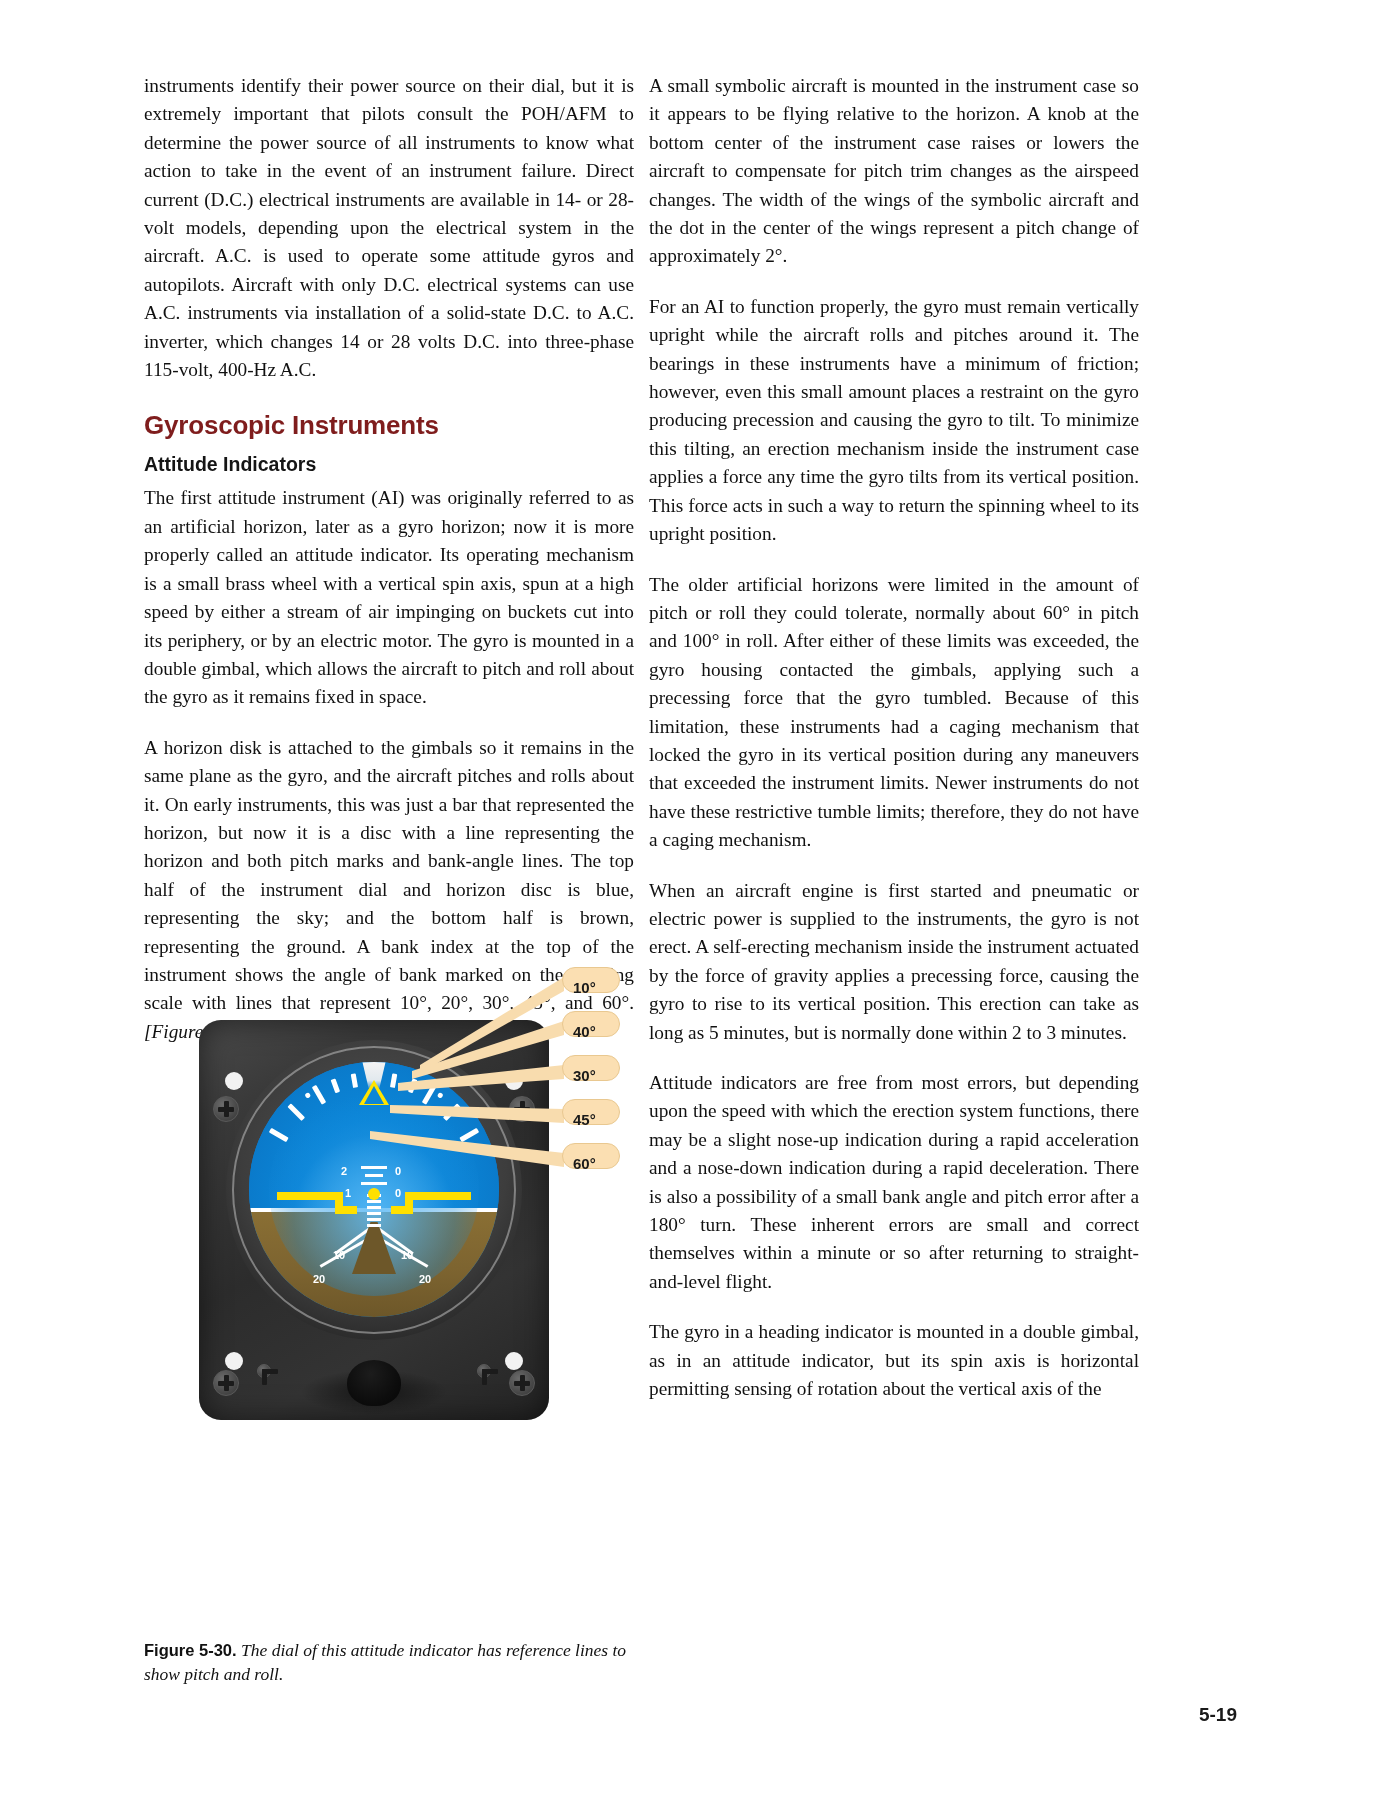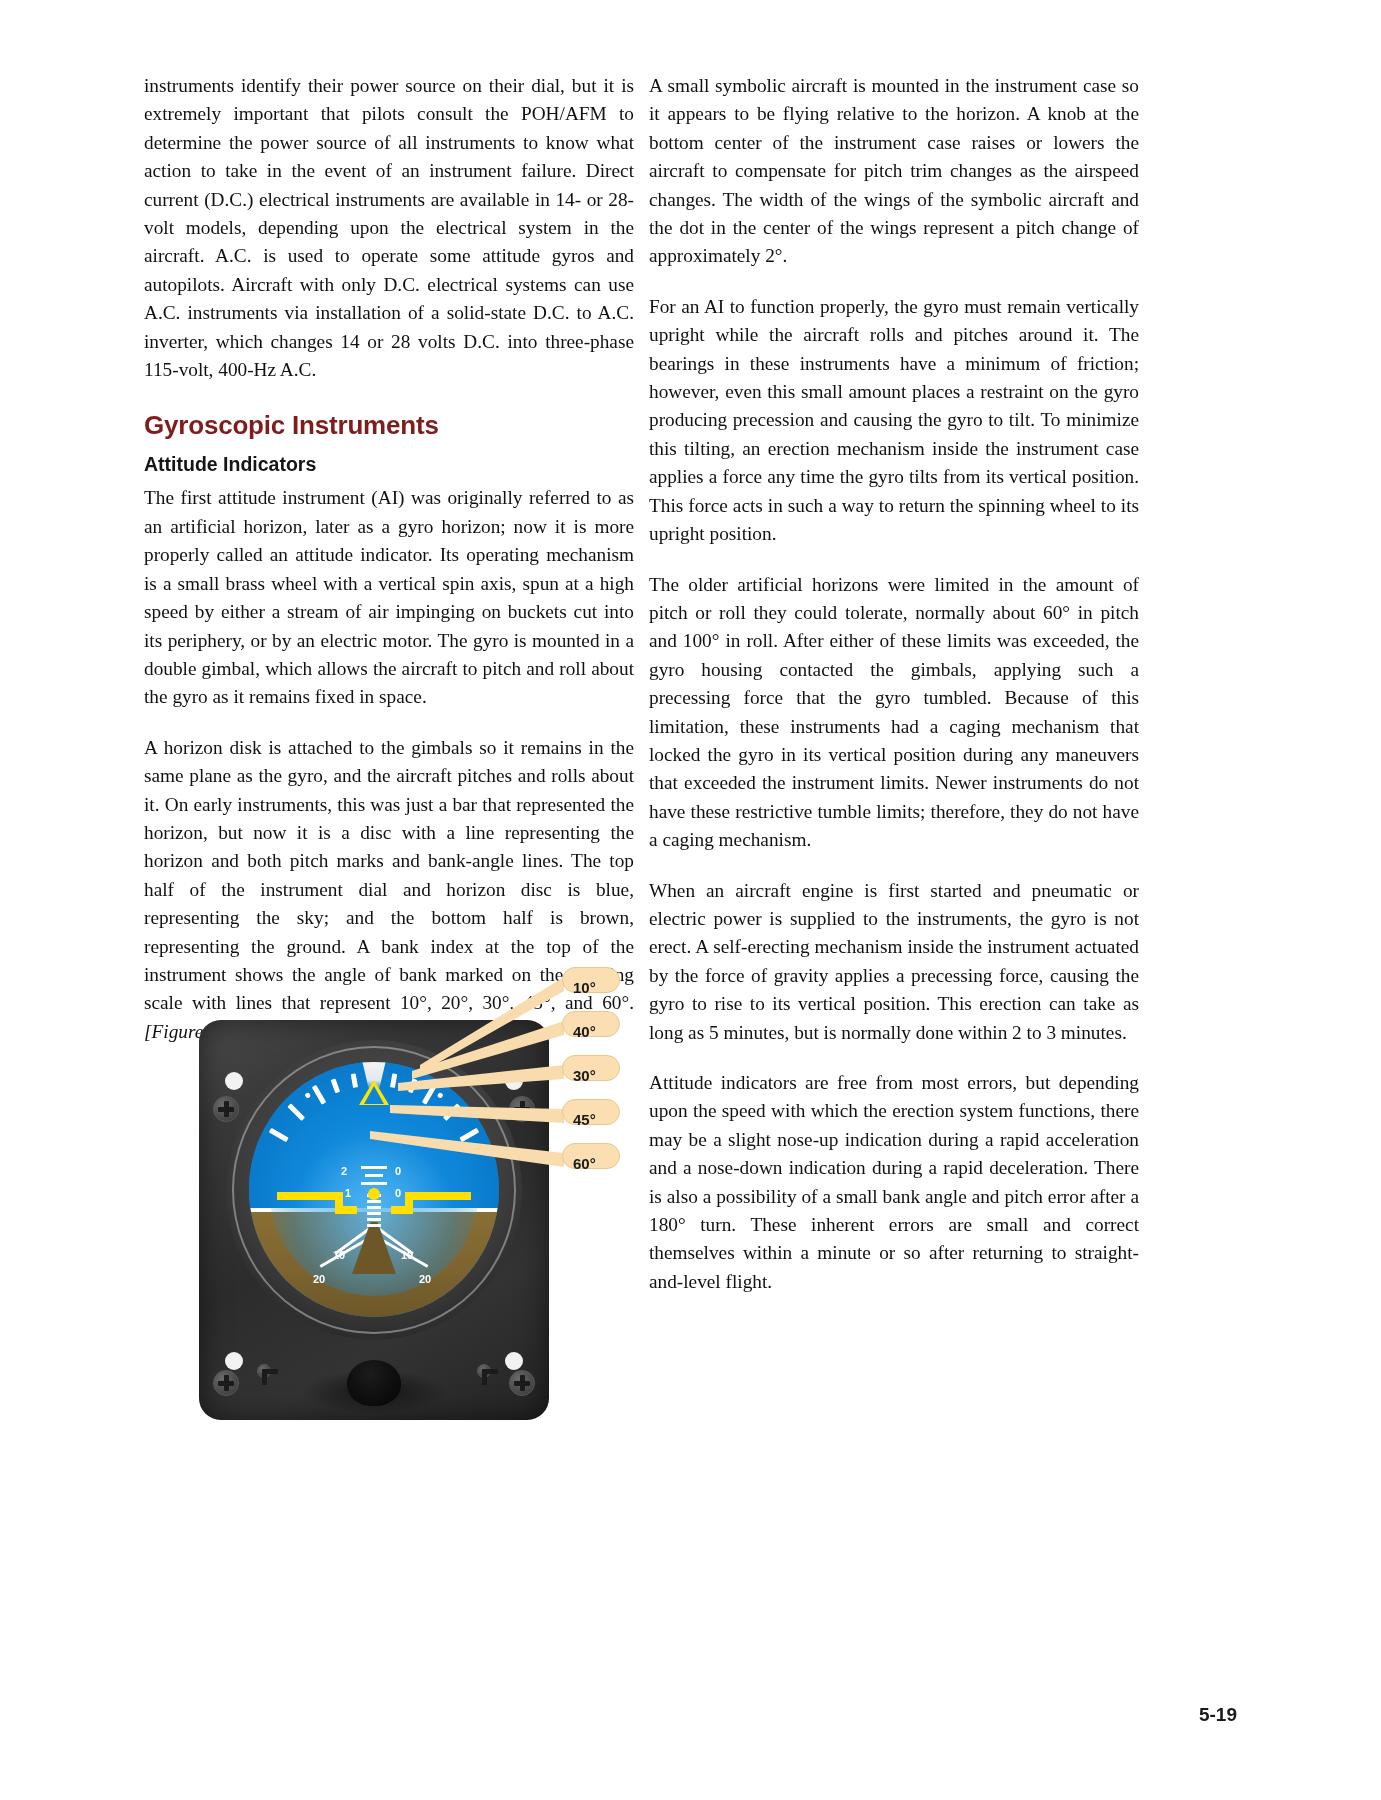--- a/index.html
+++ b/index.html
@@ -383,20 +383,21 @@
     <p class="body">For an AI to function properly, the gyro must remain vertically upright while the aircraft rolls and pitches around it. The bearings in these instruments have a minimum of friction; however, even this small amount places a restraint on the gyro producing precession and causing the gyro to tilt. To minimize this tilting, an erection mechanism inside the instrument case applies a force any time the gyro tilts from its vertical position. This force acts in such a way to return the spinning wheel to its upright position.</p>
 
     <p class="body">The older artificial horizons were limited in the amount of pitch or roll they could tolerate, normally about 60° in pitch and 100° in roll. After either of these limits was exceeded, the gyro housing contacted the gimbals, applying such a precessing force that the gyro tumbled. Because of this limitation, these instruments had a caging mechanism that locked the gyro in its vertical position during any maneuvers that exceeded the instrument limits. Newer instruments do not have these restrictive tumble limits; therefore, they do not have a caging mechanism.</p>
 
     <p class="body">When an aircraft engine is first started and pneumatic or electric power is supplied to the instruments, the gyro is not erect. A self-erecting mechanism inside the instrument actuated by the force of gravity applies a precessing force, causing the gyro to rise to its vertical position. This erection can take as long as 5 minutes, but is normally done within 2 to 3 minutes.</p>
 
     <p class="body">Attitude indicators are free from most errors, but depending upon the speed with which the erection system functions, there may be a slight nose-up indication during a rapid acceleration and a nose-down indication during a rapid deceleration. There is also a possibility of a small bank angle and pitch error after a 180° turn. These inherent errors are small and correct themselves within a minute or so after returning to straight-and-level flight.</p>
 
 
 
+    <p class="body">The gyro in a heading indicator is mounted in a double gimbal, as in an attitude indicator, but its spin axis is horizontal permitting sensing of rotation about the vertical axis of the</p>
   </div>
 
   <div class="figure-wrap">
 
     <div class="instrument">
 
       <div class="bezel"></div>
       <div class="bezel-inner-ring"></div>
       <div class="bezel-ring-hi"></div>
 
@@ -492,16 +493,19 @@
       </svg>
 
       <div class="callout-label" style="left:418px; top:12px;">10°</div>
       <div class="callout-label" style="left:418px; top:56px;">40°</div>
       <div class="callout-label" style="left:418px; top:100px;">30°</div>
       <div class="callout-label" style="left:418px; top:144px;">45°</div>
       <div class="callout-label" style="left:418px; top:188px;">60°</div>
     </div>
   </div>
 
+  <div class="caption">
+    <b>Figure 5-30.</b><span> The dial of this attitude indicator has reference lines to show pitch and roll.</span>
+  </div>
 
   <div class="page-number">5-19</div>
 
 </div>
 
 </body></html>

